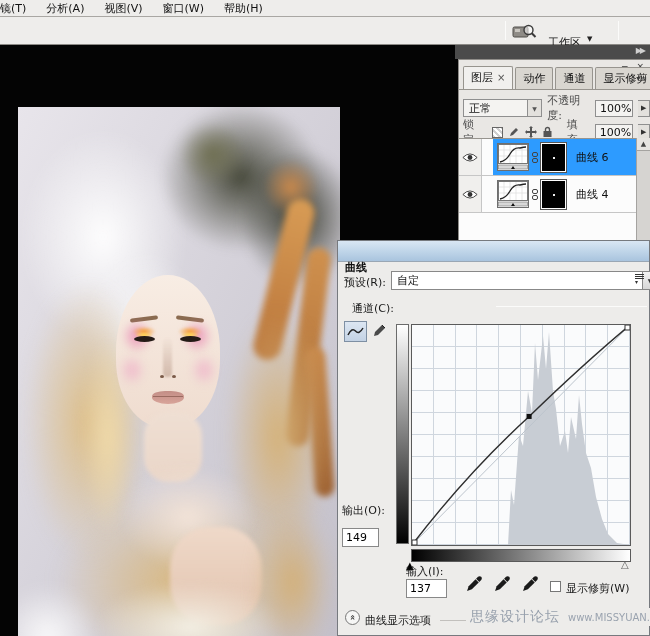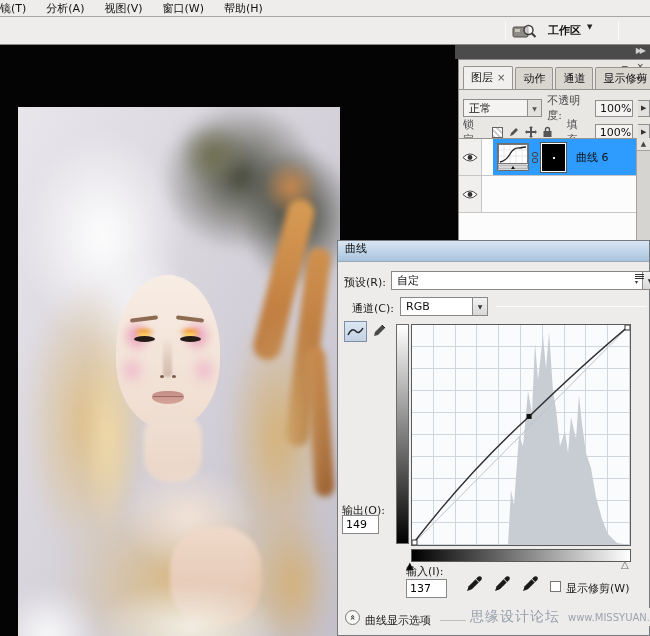--- a/index.html
+++ b/index.html
@@ -6,21 +6,21 @@
   html,body { width:650px; height:636px; }
   body { font-family:"DejaVu Sans", sans-serif; font-size:11px; color:#111; overflow:hidden; position:relative; background:#000; }
   .abs { position:absolute; }
 
   
   .menubar { left:0; top:0; width:650px; height:17px; background:#EEEDEB; border-bottom:1px solid #A9A7A3; display:flex; align-items:center; gap:20px; padding-left:0; overflow:hidden; }
   .menubar span { white-space:nowrap; cursor:default; }
   .menubar span:first-child { margin-left:-11px; }
   .optionsbar { left:0; top:17px; width:650px; height:28px; background:#EEEDEB; border-bottom:1px solid #8C8A86; }
   .opt-sep { top:4px; width:1px; height:19px; background:#B6B4B0; border-right:1px solid #FBFBFA; }
-  .workspace { top:6px; left:548px; display:flex; gap:6px; cursor:default;font-weight:bold; }
+  .workspace { top:18px; left:548px; display:flex; gap:6px; cursor:default; }
   .ws-arrow { font-size:7px; color:#222; }
 
   
   .canvas { left:0; top:45px; width:650px; height:591px; background:#040404; }
   .photo { left:18px; top:62px; width:322px; height:565px; overflow:hidden; background:linear-gradient(118deg,#E8E5EB 0%,#D6D3DB 45%,#C2BFC9 100%); }
   .blob { position:absolute; border-radius:50%; }
 
   
   .dockhead { left:455px; top:45px; width:195px; height:14px; background:#4B4B4B; color:#CFCFCF; }
   .dockhead .collapse { position:absolute; right:6px; top:1px; font-size:8px; letter-spacing:-2px; cursor:pointer; }
@@ -54,21 +54,21 @@
   .linkicon { width:8px; margin:0 2px; display:flex; flex-direction:column; align-items:center; gap:1px; }
   .linkicon i { width:6px; height:5px; border:1px solid #444; border-radius:2px; display:block; }
   .mask { width:25px; height:29px; background:#000; border:1px solid #FFF; outline:1px solid #555; position:relative; }
   .mask .dot { position:absolute; left:11px; top:13px; width:2px; height:2px; background:#EEE; }
   .lname { margin-left:10px; }
   .vscroll { top:78px; right:0; width:14px; height:117px; background:#D6D4D1; border-left:1px solid #A5A3A0; }
   .vscroll .sbtn { width:100%; height:13px; background:#E6E4E1; border-bottom:1px solid #A5A3A0; font-size:7px; color:#444; text-align:center; line-height:13px; cursor:pointer; }
 
   
   .dialog { left:337px; top:240px; width:313px; height:396px; background:#EDECEA; border:1px solid #76797E; z-index:10; }
-  .titlebar { left:0; top:0; width:100%; height:21px; background:linear-gradient(180deg,#D9E6F3 0%,#BED4E8 55%,#A9C4DE 100%); border-bottom:1px solid #9AA7B4; padding:0 0 0 7px; cursor:default; }
+  .titlebar { left:0; top:0; width:100%; height:21px; background:linear-gradient(180deg,#D9E6F3 0%,#BED4E8 55%,#A9C4DE 100%); border-bottom:1px solid #9AA7B4; padding:19px 0 0 7px; cursor:default;font-weight:bold; }
   .row-label { color:#1A1A1A; white-space:nowrap; }
   .field { border:1px solid #888; background:#FFF; height:19px; display:flex; align-items:center; }
   .field .fval { padding:0 5px; flex:1; }
   .field .fbtn { width:15px; height:100%; border-left:1px solid #888; background:linear-gradient(#F2F2F2,#D8D8D8); color:#333; font-size:6px; display:flex; align-items:center; justify-content:center; cursor:pointer; }
   .presetmenu { display:flex; flex-direction:column; gap:1px; cursor:pointer; }
   .presetmenu i { display:block; width:9px; height:1px; background:#333; }
   .presetmenu .pm-arrow { font-size:6px; color:#333; line-height:3px; }
   .groupline { height:1px; background:#B9B7B4; border-bottom:1px solid #FBFBFA; }
   .toolbtn { width:23px; height:21px; border:1px solid #7E8FA3; background:linear-gradient(#DCE6F2,#C3D2E4); display:flex; align-items:center; justify-content:center; cursor:pointer; }
   .vgrad { left:58px; top:83px; width:13px; height:220px; border:1px solid #6B6B6B; background:linear-gradient(180deg,#FFF 0%,#000 100%); }
@@ -251,20 +251,39 @@
     </div>
 
 
     <div class="lrow">
       <div class="eyecell">
         <svg width="16" height="11" viewBox="0 0 18 12">
             <path d="M1 6Q9-2 17 6 9 14 1 6z" fill="#FFF" stroke="#333"></path>
             <circle cx="9" cy="6" r="2.7" fill="#333"></circle>
           </svg>
       </div>
+      <div class="rowbody">
+        <div class="thumb">
+          <svg width="30" height="26" viewBox="0 0 30 26">
+              <rect x="0.5" y="0.5" width="29" height="19" fill="#FFF" stroke="#777"></rect>
+              <path d="M6 1v18M12 1v18M18 1v18M24 1v18M1 6h28M1 12h28" stroke="#DDD" stroke-width="0.7"></path>
+              <path d="M2 18Q8 17 12 10T22 4q4-1 6-1" fill="none" stroke="#222" stroke-width="1.3"></path>
+              <rect x="0.5" y="21" width="29" height="4" fill="#D8D8D8" stroke="#777" stroke-width="0.6"></rect>
+              <path d="M13 25l2-3 2 3z" fill="#111"></path>
+            </svg>
+        </div>
+        <div class="linkicon">
+            <i></i>
+            <i></i>
+          </div>
+        <div class="mask">
+            <span class="dot"></span>
+          </div>
+        <span class="lname">曲线 4</span>
+      </div>
     </div>
   </div>
   <div class="abs vscroll">
     <div class="sbtn">▲</div>
   </div>
 </div>
 
 <div class="abs dialog">
   <div class="abs titlebar">
     <span>曲线</span>
@@ -276,24 +295,20 @@
     <span class="fbtn">▼</span>
   </div>
   <div class="abs presetmenu" style="left:297px;top:33px;">
     <i></i>
       <i></i>
       <i></i>
       <span class="pm-arrow">▾</span>
   </div>
 
   <span class="abs row-label" style="left:14px;top:60px;">通道(C):</span>
-  <div class="abs field" style="left:62px;top:56px;width:88px;">
-    <span class="fval">RGB</span>
-    <span class="fbtn">▼</span>
-  </div>
   <div class="abs groupline" style="left:158px;top:65px;width:151px;"></div>
 
   <div class="abs toolbtn" style="left:6px;top:80px;">
     <svg width="17" height="13" viewBox="0 0 17 13">
         <path d="M1 10Q5 2 8.5 6T16 3" fill="none" stroke="#222" stroke-width="1.5"></path>
       </svg>
   </div>
   <div class="abs" style="left:34px;top:82px;">
     <svg width="15" height="15" viewBox="0 0 15 15">
         <path d="M2 13l1-4 7-7 3 3-7 7-4 1z" fill="#4A4A4A"></path>
@@ -310,21 +325,21 @@
       <rect id="pt0" width="5" height="5" fill="#FFF" stroke="#333" x="0" y="215"></rect>
       <rect id="pt1" width="5" height="5" fill="#111" x="114.62156862745097" y="88.95098039215685"></rect>
       <rect id="pt2" width="5" height="5" fill="#FFF" stroke="#333" x="213" y="0"></rect>
     </svg>
   </div>
   <div class="abs hgrad"></div>
   <span class="abs slider" style="left:68px;top:320px;color:#000;">▲</span>
   <span class="abs slider" style="left:283px;top:319px;color:#666;">△</span>
 
   <span class="abs row-label" style="left:4px;top:262px;">输出(O):</span>
-  <input class="abs txtfield" style="left: 4px; top: 274px; width: 37px;" readonly="" value="149">
+  <input class="abs txtfield" style="left: 4px; top: 287px; width: 37px;" readonly="" value="149">
   <span class="abs row-label" style="left:68px;top:323px;text-align:right;">输入(I):</span>
   <input class="abs txtfield" style="left: 68px; top: 338px; width: 41px;" readonly="" value="137">
 
   <span class="abs dropper" style="left:128px;top:334px;">
     <svg width="17" height="17" viewBox="0 0 16 16">
         <path d="M1 15l1.5-4.5L9 4l3 3-6.5 6.5L1 15z" fill="#1A1A1A"></path>
         <path d="M9.5 3.5l1.8-1.8c.8-.8 2.2-.8 3 0 .8.8.8 2.2 0 3l-1.8 1.8-3-3z" fill="#1A1A1A"></path>
       </svg>
   </span>
   <span class="abs dropper" style="left:156px;top:334px;">

